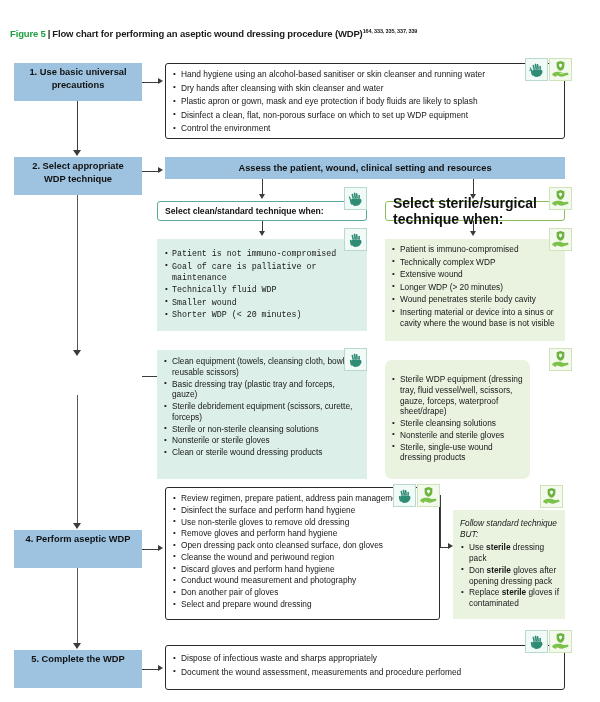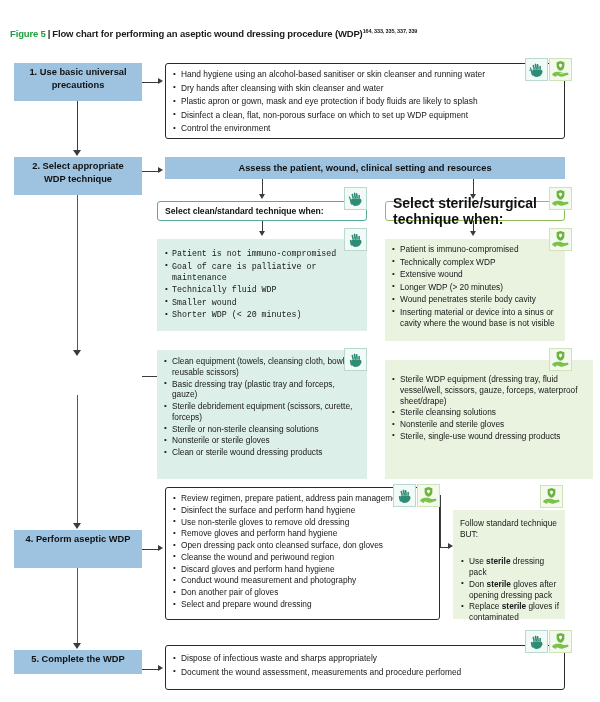--- a/index.html
+++ b/index.html
@@ -297,21 +297,21 @@
       <path d="M7 19c-1.2-2.3-1.6-4.6-1.3-6.6l1.6.5c-.2 1.7.1 3.5 1 5.3z"></path>
       <path d="M8.6 12.3l-1.1-4.6c-.1-.5.2-1 .7-1.1.5-.1 1 .2 1.1.7l1 4.3z"></path>
       <path d="M10.8 11.6L9.9 6.4c-.1-.5.3-1 .8-1.1.5-.1 1 .3 1.1.8l.9 5.2z"></path>
       <path d="M13 11.7l-.6-4.9c-.1-.5.3-1 .8-1 .5-.1 1 .3 1 .8l.6 4.9z"></path>
       <path d="M15.2 12.1l.1-3.6c0-.5.4-.9.9-.9s.9.4.9.9l-.1 3.9z"></path>
       <path d="M7.8 12.2c3.2-.8 6.4-.8 9.4.1 1.3.4 1.9 1.5 1.6 2.7-.5 2.2-2 4.1-4.1 5-2.3 1-4.6.6-6.1-.8-1.2-1.2-1.8-3-1.6-5 .1-1 .4-1.7.8-2z"></path>
     </g>
       </svg>
   </span>
 
-  <div class="box green-fill" style="left:385px;top:360px;width:208px;height:119px;">
+  <div class="box green-fill" style="left:385px;top:360px;width:145px;height:119px;border-radius:7px;">
     <ul class="bl tight" style="margin:14px 7px 0 6px;">
       <li>Sterile WDP equipment (dressing tray, fluid vessel/well, scissors, gauze, forceps, waterproof sheet/drape)</li>
       <li>Sterile cleansing solutions</li>
       <li>Nonsterile and sterile gloves</li>
       <li>Sterile, single-use wound dressing products</li>
     </ul>
   </div>
   <span class="icon green" style="left:549px;top:348px;">
     <svg viewBox="0 0 24 24">
       <path d="M12 2.2l4.4 1.6v4.1c0 2.6-1.8 4.8-4.4 5.6-2.6-.8-4.4-3-4.4-5.6V3.8z" fill="#6cb33f"></path>
@@ -363,41 +363,41 @@
       <path d="M12 5.3c1 0 1.8.8 1.8 1.8 0 1.2-1.8 2.7-1.8 2.7S10.2 8.3 10.2 7.1c0-1 .8-1.8 1.8-1.8z" fill="#ffffff"></path>
       <path d="M3.2 16.3c2.4-1.2 4.6-1.7 7.3-1.6 1.6.1 2.9.4 4.2 1 .8.4 1.6.5 2.4.4l2.6-.3c.8-.1 1.4.5 1.4 1.2 0 .6-.4 1.1-1 1.3l-5.3 1.6c-1.4.4-2.6.4-4-.1l-3-1.1-1.3 1.9-4.1-2.4z" fill="#7cc24a"></path>
     </svg>
   </span>
 
   <div class="vline" style="left:440px;top:495px;height:52px;"></div>
   <div class="hline" style="left:440px;top:546.5px;width:8px;"></div>
   <div class="arrow-right sm" style="left:448px;top:543px;"></div>
 
   <div class="box green-fill" style="left:453px;top:510px;width:112px;height:109px;">
-    <div class="note-head" style="margin:8px 6px 16px 7px;">
+    <div class="note-head" style="margin:8px 6px 2px 7px;font-style:italic;">
       <span>Follow standard technique BUT:</span>
     </div>
     <ul class="bl tight" style="margin:0 5px 0 7px;">
       <li><span>Use </span><b class="st">sterile</b><span> dressing pack</span></li>
       <li><span>Don </span><b class="st">sterile</b><span> gloves after opening dressing pack</span></li>
       <li><span>Replace </span><b class="st">sterile</b><span> gloves if contaminated</span></li>
     </ul>
   </div>
   <span class="icon green" style="left:540px;top:485px;">
     <svg viewBox="0 0 24 24">
       <path d="M12 2.2l4.4 1.6v4.1c0 2.6-1.8 4.8-4.4 5.6-2.6-.8-4.4-3-4.4-5.6V3.8z" fill="#6cb33f"></path>
       <path d="M12 5.3c1 0 1.8.8 1.8 1.8 0 1.2-1.8 2.7-1.8 2.7S10.2 8.3 10.2 7.1c0-1 .8-1.8 1.8-1.8z" fill="#ffffff"></path>
       <path d="M3.2 16.3c2.4-1.2 4.6-1.7 7.3-1.6 1.6.1 2.9.4 4.2 1 .8.4 1.6.5 2.4.4l2.6-.3c.8-.1 1.4.5 1.4 1.2 0 .6-.4 1.1-1 1.3l-5.3 1.6c-1.4.4-2.6.4-4-.1l-3-1.1-1.3 1.9-4.1-2.4z" fill="#7cc24a"></path>
     </svg>
   </span>
 
   <div class="vline thin" style="left:77px;top:568px;height:77px;"></div>
   <div class="arrow-down" style="left:73px;top:643px;"></div>
 
-  <div class="box step" style="left:14px;top:650px;width:128px;height:24px;">
+  <div class="box step" style="left:14px;top:650px;width:128px;height:38px;">
     <span>5. Complete the WDP</span>
   </div>
 
   <div class="hline" style="left:142px;top:668.5px;width:16px;"></div>
   <div class="arrow-right sm" style="left:158px;top:665px;"></div>
 
   <div class="box dark-outline" style="left:165px;top:645px;width:400px;height:45px;">
     <ul class="bl wide" style="margin:6px 6px 0 6px;">
       <li>Dispose of infectious waste and sharps appropriately</li>
       <li>Document the wound assessment, measurements and procedure perfomed</li>

